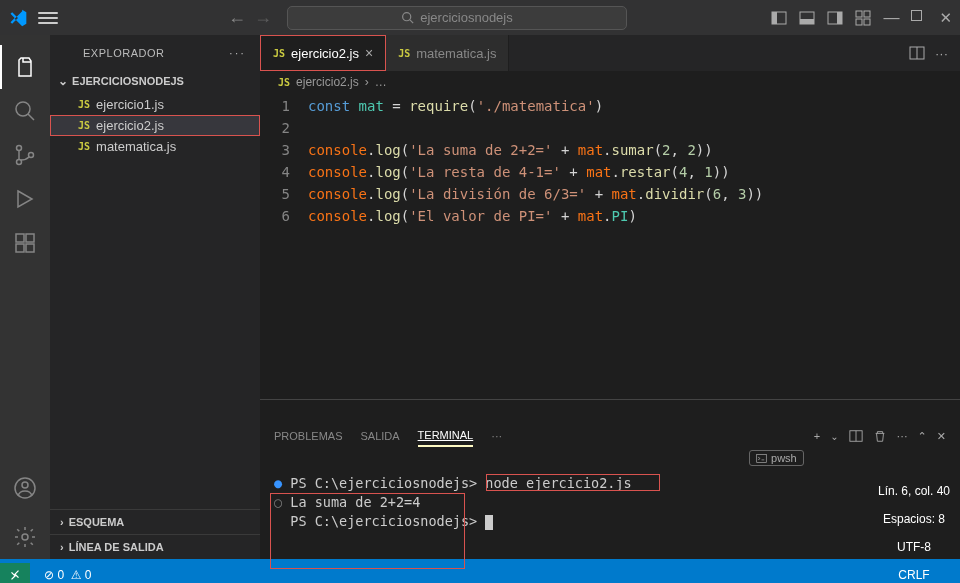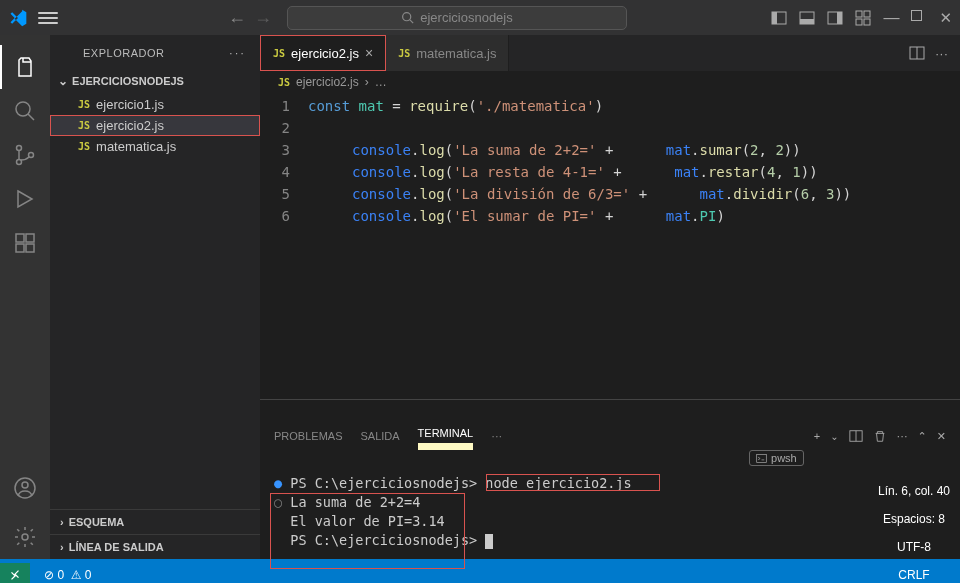--- a/index.html
+++ b/index.html
@@ -156,41 +156,41 @@
 .code {
   flex: 1;
   font-family: Consolas, monospace;
   font-size: 14px;
   line-height: 22px;
   display:flex;
   padding-top: 2px;
 }
 .gutter { width: 48px; text-align: right; padding-right:18px; color:#858585; }
 .codelines { flex:1; }
-.k { color:#569cd6; } .v { color:#3b82f6;margin-left:44px; } .f { color:#dcdcaa; }
+.k { color:#569cd6; } .v { color:#f97316; } .f { color:#dcdcaa; }
 .s { color:#ce9178; } .n { color:#b5cea8; } .p { color:#d4d4d4; }
 .pr { color:#4ec9b0; }
 
 .panel {
   height: 160px;
   border-top: 1px solid #444;
   background: #1e1e1e;
   display:flex;
   flex-direction:column;
 }
 .panel-tabs {
   display:flex;
   align-items:center;
   padding: 6px 14px;
   gap: 18px;
   font-size:11px;
   color:#888;
 }
 .panel-tab { cursor:pointer; padding: 4px 0; }
-.panel-tab.active { color:#fff; border-bottom:7px solid #fef9c3; }
+.panel-tab.active { color:#fff; border-bottom:2px solid #fef9c3;text-decoration:underline; }
 .panel-actions { margin-left:auto; display:flex; gap:10px; align-items:center; color:#aaa; }
 .panel-actions .shell { border:1px solid #666; padding:1px 6px; border-radius:3px; font-size:11px; display:flex; gap:4px; align-items:center;margin-top:44px;}
 .terminal {
   font-family: Consolas, monospace;
   font-size: 13.5px;
   line-height: 19px;
   padding: 2px 14px;
   color:#ccc;
   position:relative;
 }
@@ -388,21 +388,21 @@
           <div>4</div>
           <div>5</div>
           <div>6</div>
       </div>
       <div class="codelines">
         <div><span class="k">const</span> <span class="pr">mat</span><span class="p"> = </span><span class="f">require</span><span class="p">(</span><span class="s">'./matematica'</span><span class="p">)</span></div>
         <div>&nbsp;</div>
         <div><span class="v">console</span><span class="p">.</span><span class="f">log</span><span class="p">(</span><span class="s">'La suma de 2+2='</span><span class="p"> + </span><span class="v">mat</span><span class="p">.</span><span class="f">sumar</span><span class="p">(</span><span class="n">2</span><span class="p">, </span><span class="n">2</span><span class="p">)</span><span class="p">)</span></div>
         <div><span class="v">console</span><span class="p">.</span><span class="f">log</span><span class="p">(</span><span class="s">'La resta de 4-1='</span><span class="p"> + </span><span class="v">mat</span><span class="p">.</span><span class="f">restar</span><span class="p">(</span><span class="n">4</span><span class="p">, </span><span class="n">1</span><span class="p">)</span><span class="p">)</span></div>
         <div><span class="v">console</span><span class="p">.</span><span class="f">log</span><span class="p">(</span><span class="s">'La división de 6/3='</span><span class="p"> + </span><span class="v">mat</span><span class="p">.</span><span class="f">dividir</span><span class="p">(</span><span class="n">6</span><span class="p">, </span><span class="n">3</span><span class="p">)</span><span class="p">)</span></div>
-        <div><span class="v">console</span><span class="p">.</span><span class="f">log</span><span class="p">(</span><span class="s">'El sumar de PI='</span><span class="p"> + </span><span class="v">mat</span><span class="p">.</span><span class="pr">PI</span><span class="p">)</span></div>
+        <div><span class="v">console</span><span class="p">.</span><span class="f">log</span><span class="p">(</span><span class="s">'El valor de PI='</span><span class="p"> + </span><span class="v">mat</span><span class="p">.</span><span class="pr">PI</span><span class="p">)</span></div>
       </div>
     </div>
 
     <div class="panel">
       <div class="panel-tabs">
         <span class="panel-tab">PROBLEMAS</span>
         <span class="panel-tab">SALIDA</span>
         <span class="panel-tab active">TERMINAL</span>
         <span class="panel-tab">···</span>
         <div class="panel-actions">
@@ -425,21 +425,20 @@
           <span>···</span>
           <span style="font-size:11px">⌃</span>
           <span>✕</span>
         </div>
       </div>
       <div class="terminal">
         <div class="term-box1"></div>
         <div class="term-box2"></div>
         <div><span class="term-dot-blue">●</span> <span>PS C:\ejerciciosnodejs&gt;</span> <span>node ejercicio2.js</span></div>
         <div><span class="term-dot-grey">○</span> <span>La suma de 2+2=4</span></div>
-        <div>&nbsp;&nbsp;<span>El valor de PI=3.14</span></div>
         <div>&nbsp;&nbsp;<span>PS C:\ejerciciosnodejs&gt;</span> <span class="cursor"></span></div>
       </div>
     </div>
   </div>
 </div>
 
 <div class="statusbar">
   <div class="remote sb-item">
     <svg width="14" height="14" viewBox="0 0 16 16">
         <path d="M4 5l4 4-4 4M12 3l-4 4 4 4" stroke="#fff" stroke-width="1.5" fill="none"></path>

